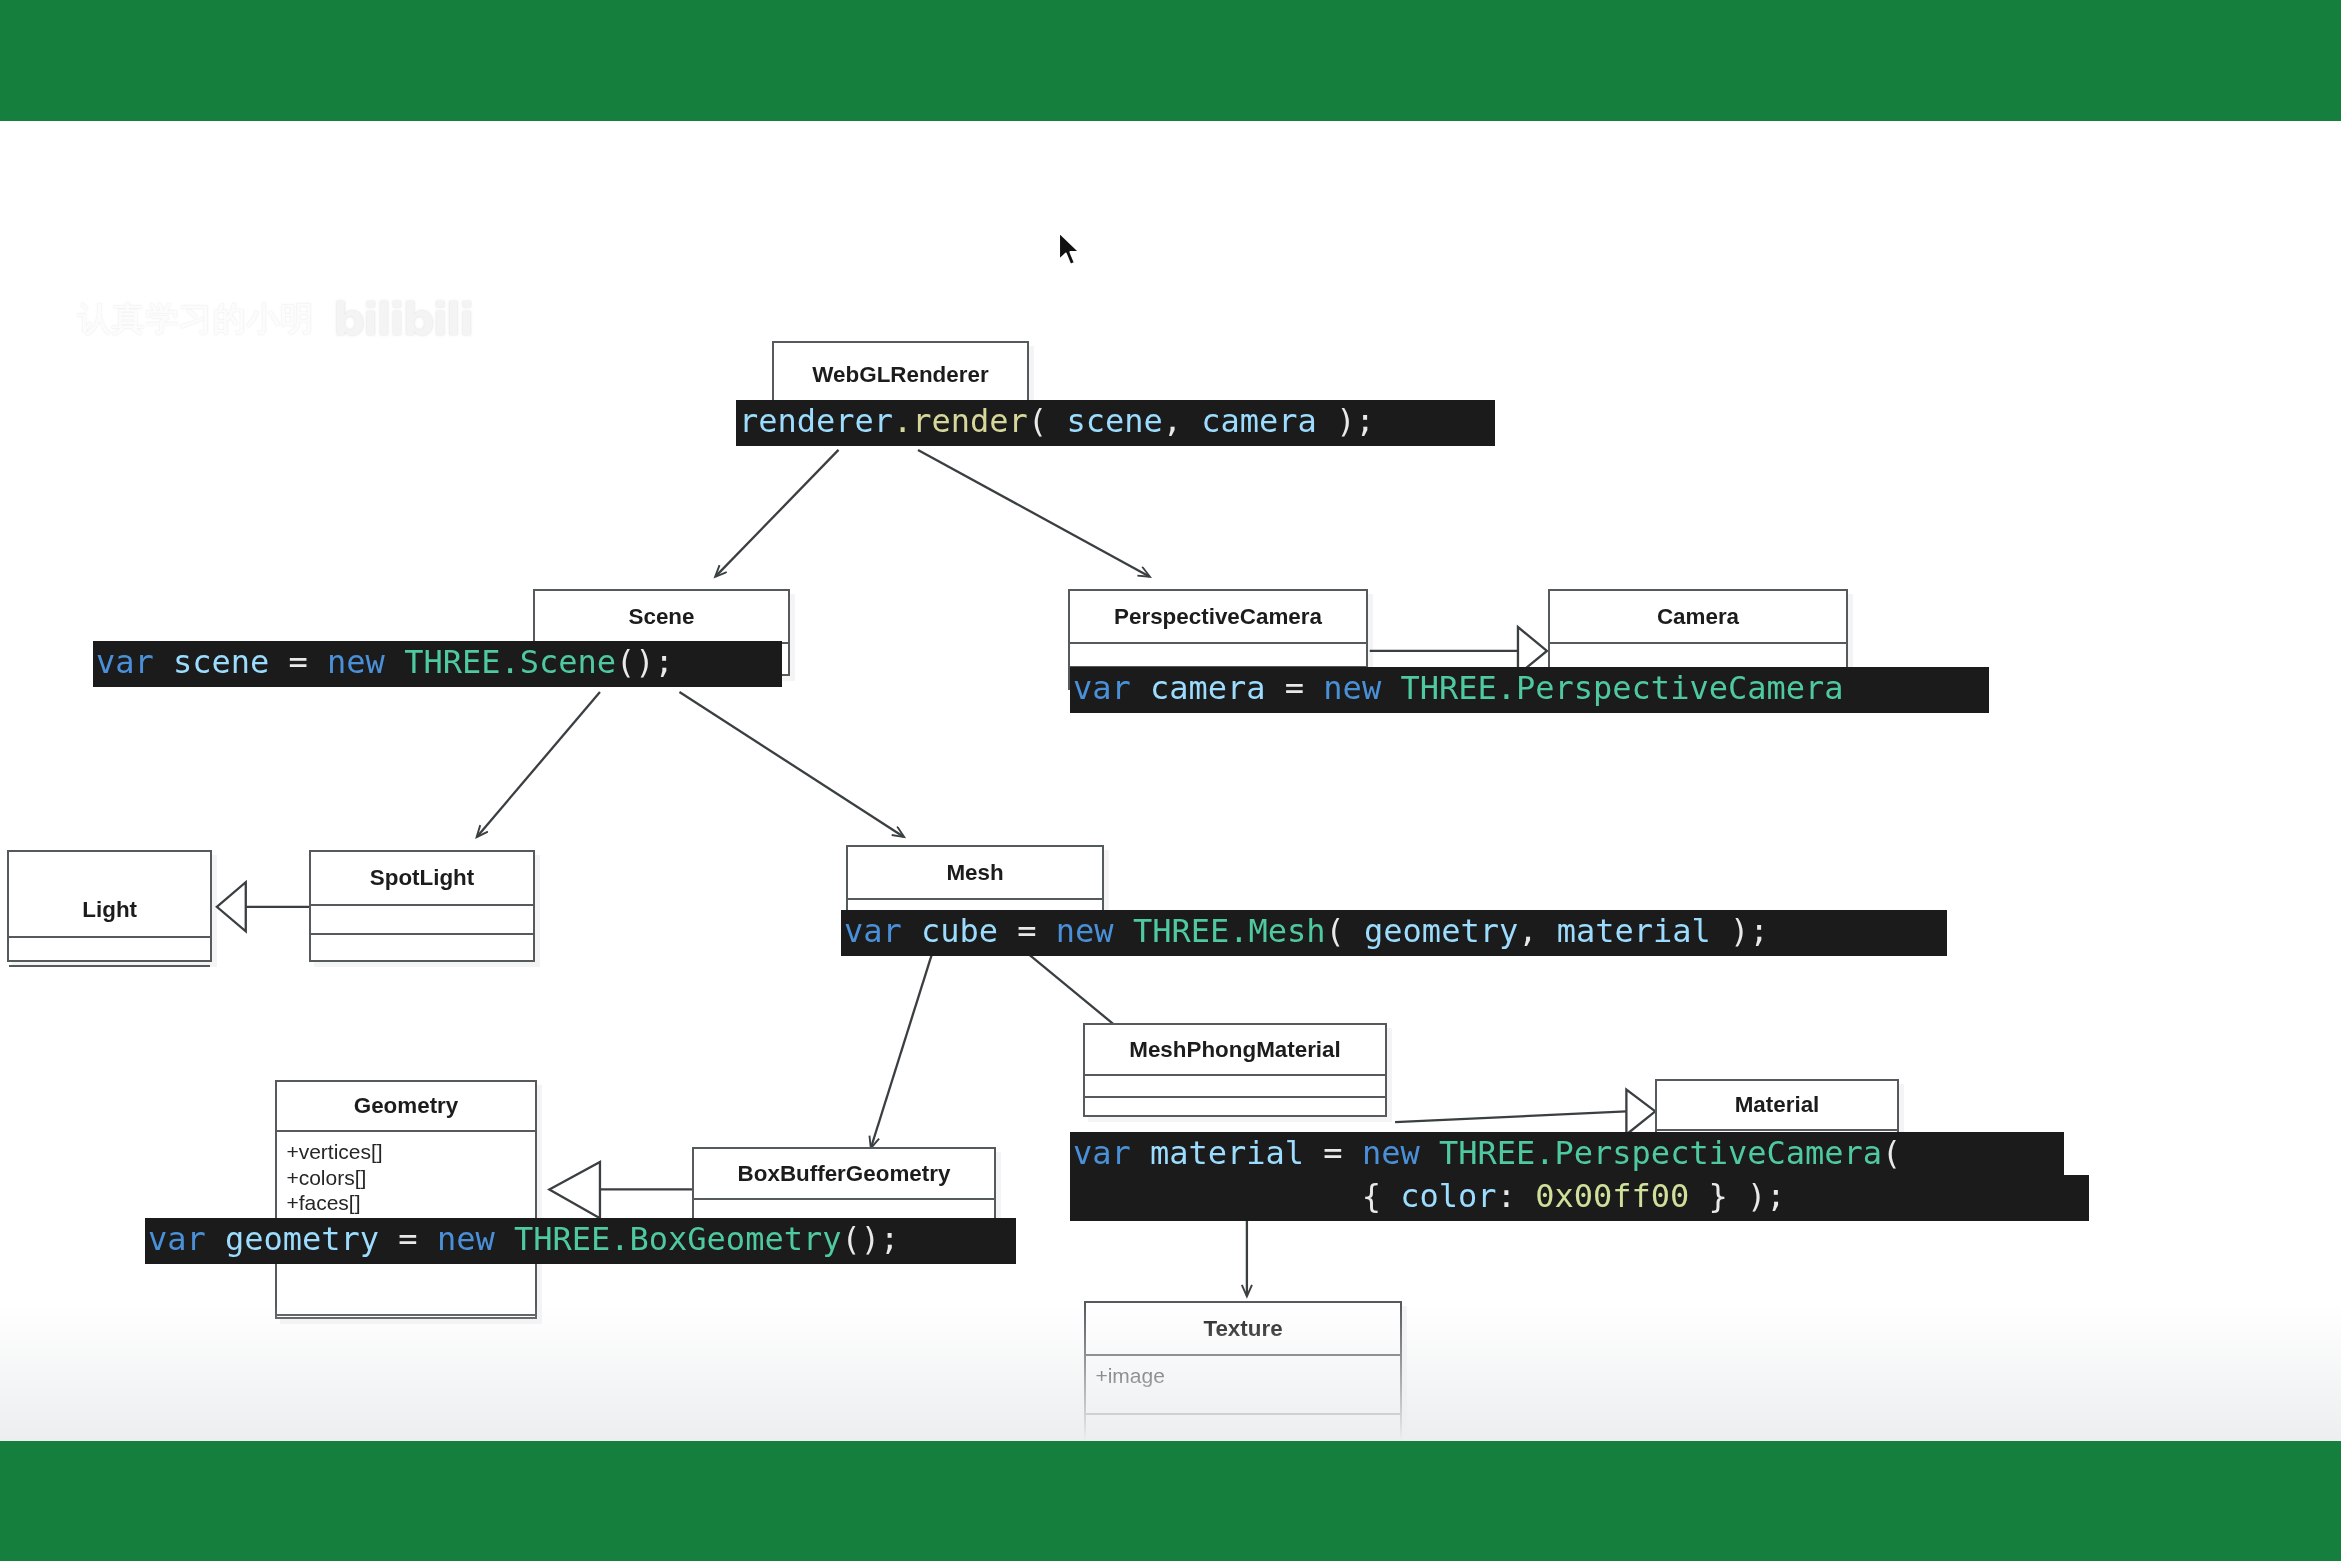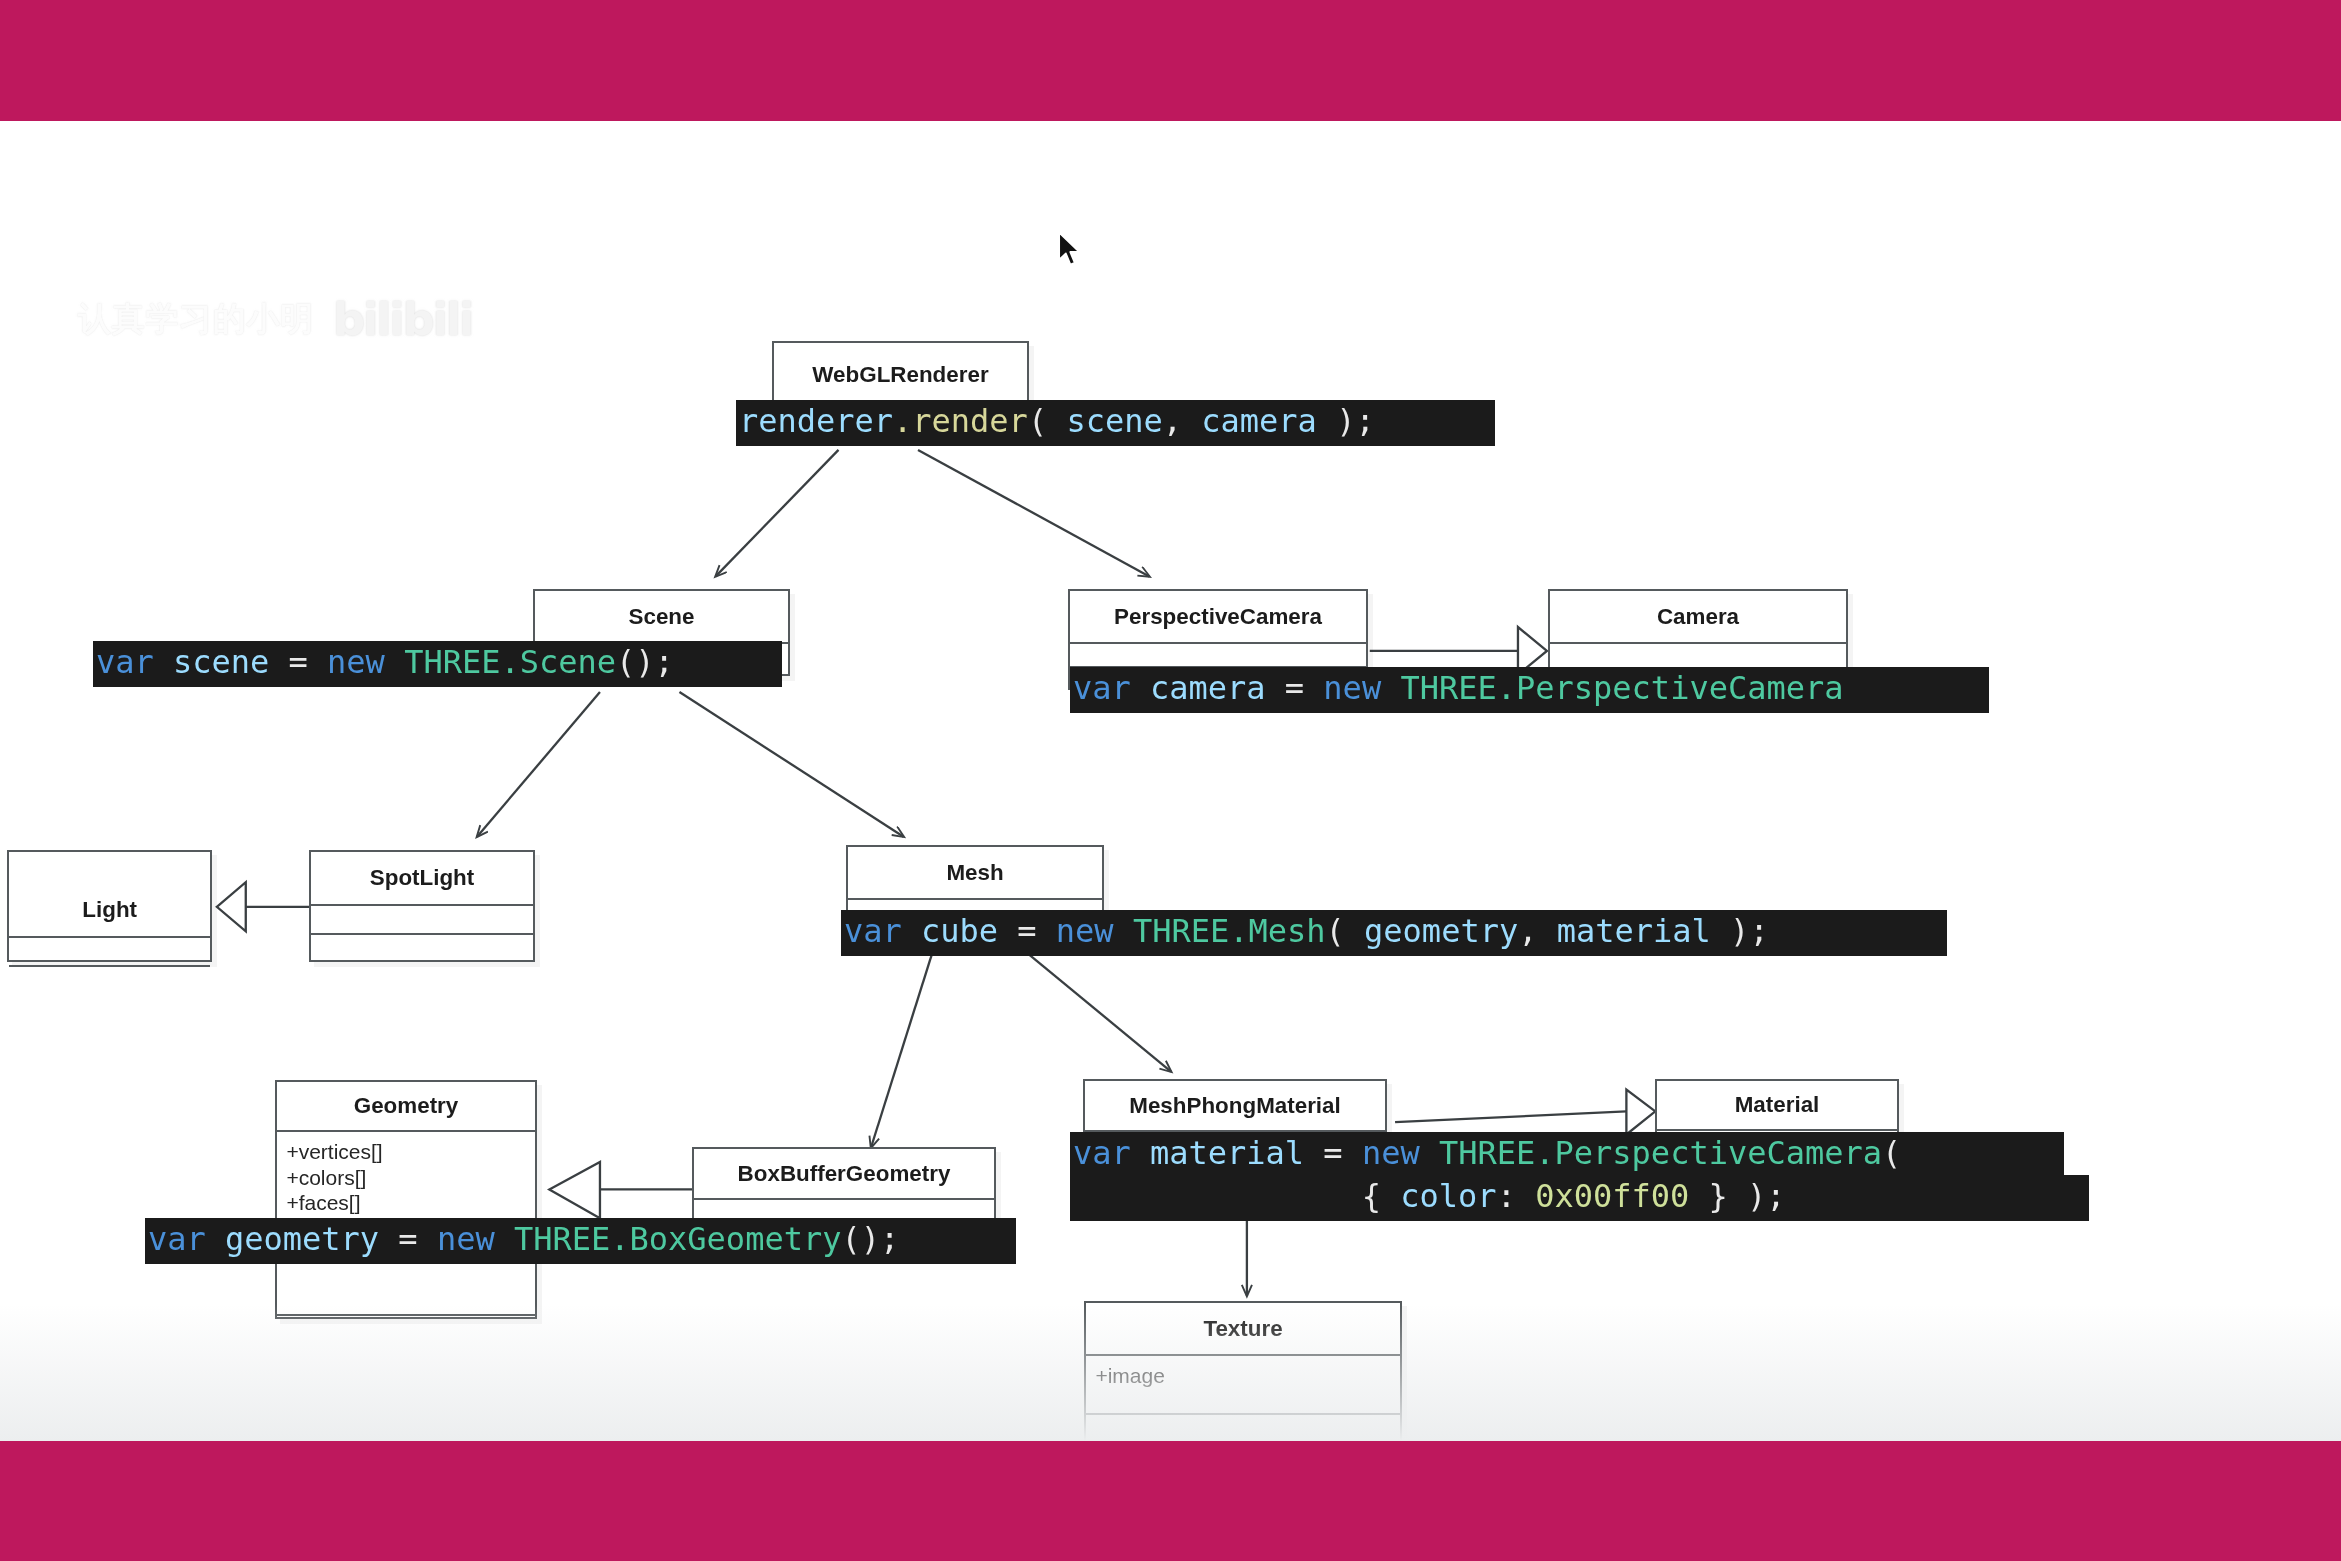--- a/index.html
+++ b/index.html
@@ -8,21 +8,21 @@
     width: 2342px; height: 1561px;
     background: #000000;
     overflow: hidden;
     font-family: "Liberation Sans", sans-serif;
   }
 
   #stage {
     position: relative;
     width: 2342px;
     height: 1561px;
-    background: #be185d;
+    background: #15803d;
   }
 
   
   #video {
     position: absolute;
     left: 0;
     top: 121px;
     width: 2342px;
     height: 1320px;
     background: #ffffff;
@@ -235,21 +235,21 @@
       </div>
       <div class="uml-compartment" style="height:43px;"></div>
     </div>
 
     <div class="uml-box" style="left:692px; top:1026px; width:304px; height:94px;">
       <div class="uml-title" style="height:49px;">BoxBufferGeometry</div>
       <div class="uml-compartment" style="height:22px;"></div>
       <div class="uml-compartment" style="height:20px;"></div>
     </div>
 
-    <div class="uml-box" style="left:1083px; top:958px; width:304px; height:94px;">
+    <div class="uml-box" style="left:1083px; top:902px; width:304px; height:94px;">
       <div class="uml-title" style="height:49px;">MeshPhongMaterial</div>
       <div class="uml-compartment" style="height:22px;"></div>
       <div class="uml-compartment" style="height:20px;"></div>
     </div>
 
     <div class="uml-box" style="left:1655px; top:958px; width:244px; height:80px;">
       <div class="uml-title" style="height:48px;">Material</div>
       <div class="uml-compartment" style="height:29px;"></div>
     </div>
 

